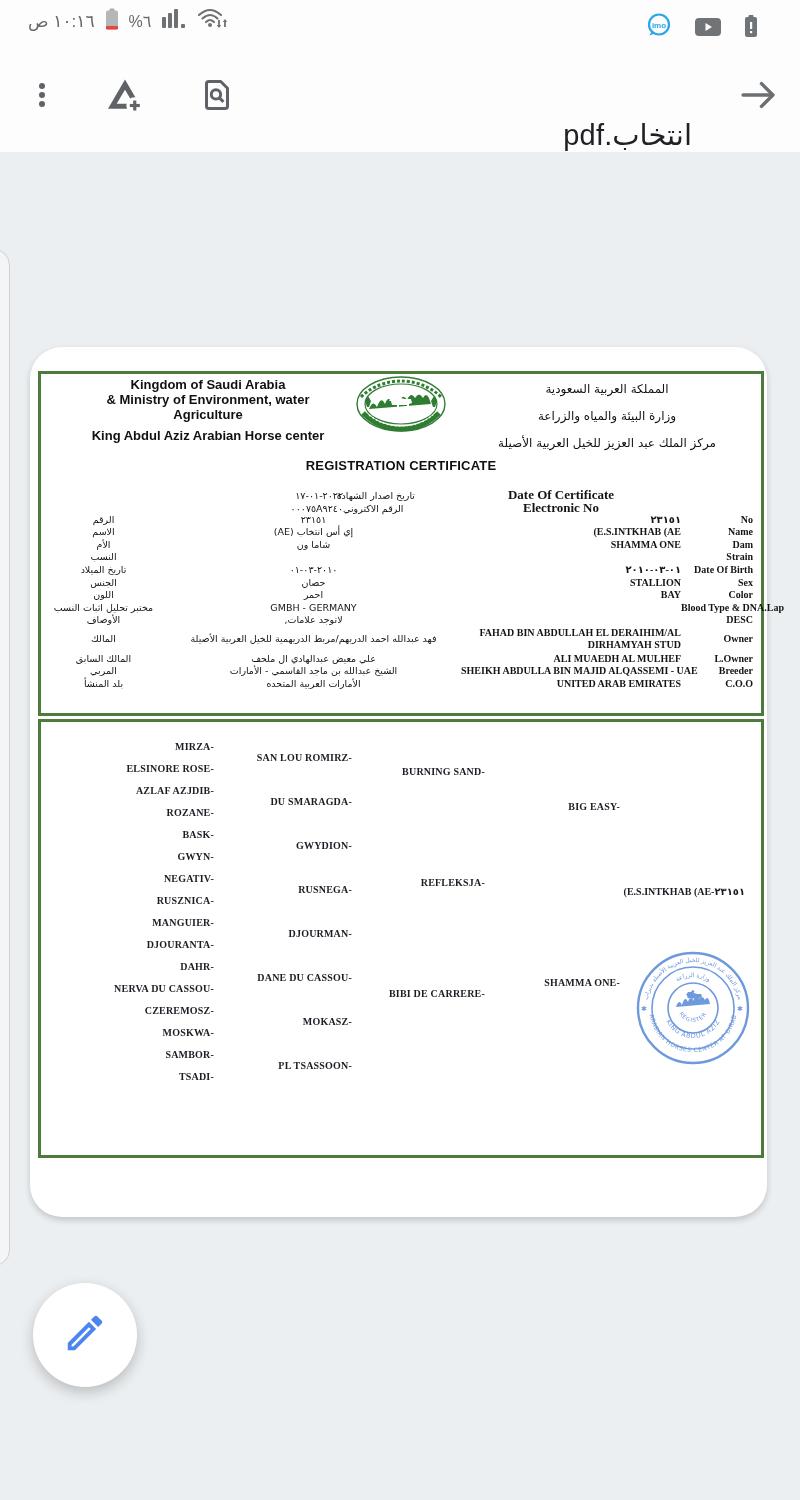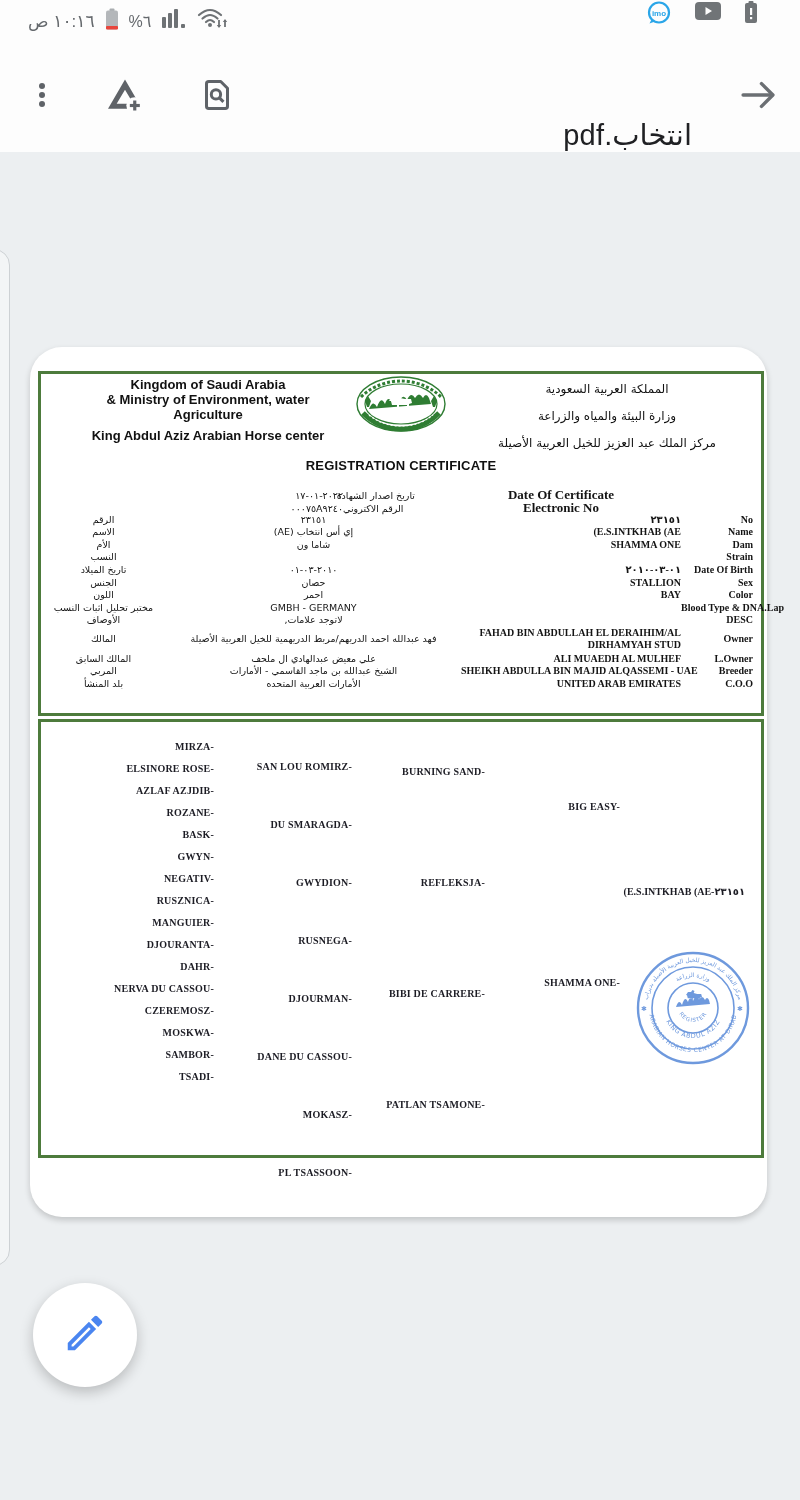--- a/index.html
+++ b/index.html
@@ -5,21 +5,21 @@
   html,body{margin:0;padding:0;}
   body{width:800px;height:1500px;background:#eceff1;font-family:"Liberation Sans","DejaVu Sans",sans-serif;overflow:hidden;}
   .phone{position:relative;width:800px;height:1500px;overflow:hidden;}
 
   
   .header{position:absolute;left:0;top:0;width:800px;height:152px;background:#fdfdfd;box-shadow:0 1px 4px rgba(0,0,0,.16);}
   .statusbar{position:absolute;left:0;top:0;width:800px;height:42px;}
   .sb-left{position:absolute;left:28px;top:0;height:42px;display:flex;align-items:center;gap:10px;color:#65696d;text-align:center;}
   .sb-time{font-size:17px;direction:rtl;unicode-bidi:isolate;}
   .sb-pct{font-size:16px;direction:rtl;unicode-bidi:isolate;}
-  .sb-right{position:absolute;right:42px;top:0;height:42px;display:flex;align-items:flex-start;gap:22px;}
+  .sb-right{position:absolute;right:42px;top:0;height:42px;display:flex;align-items:flex-end;gap:22px;}
 
   .toolbar{position:absolute;left:0;top:42px;width:800px;height:110px;}
   .tb-btn{position:absolute;top:31px;width:48px;height:48px;display:flex;align-items:center;justify-content:center;border-radius:50%;}
   .tb-title{position:absolute;right:108px;top:76px;font-size:29px;color:#202124;direction:rtl;unicode-bidi:isolate;letter-spacing:.2px;}
 
   
   .canvas{position:absolute;left:0;top:152px;width:800px;height:1348px;background:#eceff1;}
   .page-edge{position:absolute;left:-26px;top:97px;width:34px;height:1015px;background:#f3f5f6;border:1px solid #cdd1d4;border-radius:16px;}
   .pdf-page{position:absolute;left:30px;top:195px;width:737px;height:870px;background:#ffffff;box-shadow:0 3px 6px rgba(0,0,0,.18);border-radius:32px;}
 
@@ -46,21 +46,21 @@
   .row.tall{height:26px;}
   .row.tall .c-ve{white-space:normal;line-height:12px;}
   .m-val{text-align:right;font-size:9.5px;direction:ltr;unicode-bidi:isolate;font-family:"DejaVu Sans",sans-serif;}
   .m-la{text-align:left;font-size:9.5px;direction:rtl;white-space:nowrap;font-family:"DejaVu Sans",sans-serif;}
   .m-le{text-align:center;padding-right:30px;font-weight:bold;font-size:13px;font-family:"Liberation Serif","DejaVu Serif",serif;}
 
   
   .gen{position:absolute;display:flex;flex-direction:column;align-items:flex-end;}
   .p-name{display:flex;align-items:center;justify-content:flex-end;font-weight:bold;font-size:10px;letter-spacing:.2px;color:#1c1c24;white-space:nowrap;font-family:"Liberation Serif","DejaVu Serif",serif;}
   .g0{right:547px;top:13px;} .g0 .p-name{height:22px;}
-  .g1{right:409px;top:22px;gap:14px;} .g1 .p-name{height:44px;}
+  .g1{right:409px;top:13px;} .g1 .p-name{height:44px;}
   .g2{right:276px;top:6px;gap:24px;}  .g2 .p-name{height:87px;}
   .g3{right:141px;top:-4px;} .g3 .p-name{height:176px;}
   .subject{position:absolute;right:16px;top:164px;font-weight:bold;font-size:10px;color:#1c1c24;direction:ltr;unicode-bidi:isolate;white-space:nowrap;font-family:"Liberation Serif","DejaVu Serif","DejaVu Sans",serif;}
   .stamp{position:absolute;left:595px;top:229px;opacity:.82;}
 
   
   .fab{position:absolute;left:33px;top:1283px;width:104px;height:104px;border-radius:50%;background:#ffffff;box-shadow:0 5px 14px rgba(0,0,0,.22);display:flex;align-items:center;justify-content:center;}
 </style>
 </head>
 <body>
@@ -354,21 +354,20 @@
             <div class="p-name">RUSNEGA-</div>
             <div class="p-name">DJOURMAN-</div>
             <div class="p-name">DANE DU CASSOU-</div>
             <div class="p-name">MOKASZ-</div>
             <div class="p-name">PL TSASSOON-</div>
           </div>
           <div class="gen g2">
             <div class="p-name">BURNING SAND-</div>
             <div class="p-name">REFLEKSJA-</div>
             <div class="p-name">BIBI DE CARRERE-</div>
-            <div class="p-name">PATLAN TSAMONE-</div>
           </div>
           <div class="gen g3">
             <div class="p-name">BIG EASY-</div>
             <div class="p-name">SHAMMA ONE-</div>
           </div>
         </div>
     </div>
   </div>
 
   <div class="fab">

